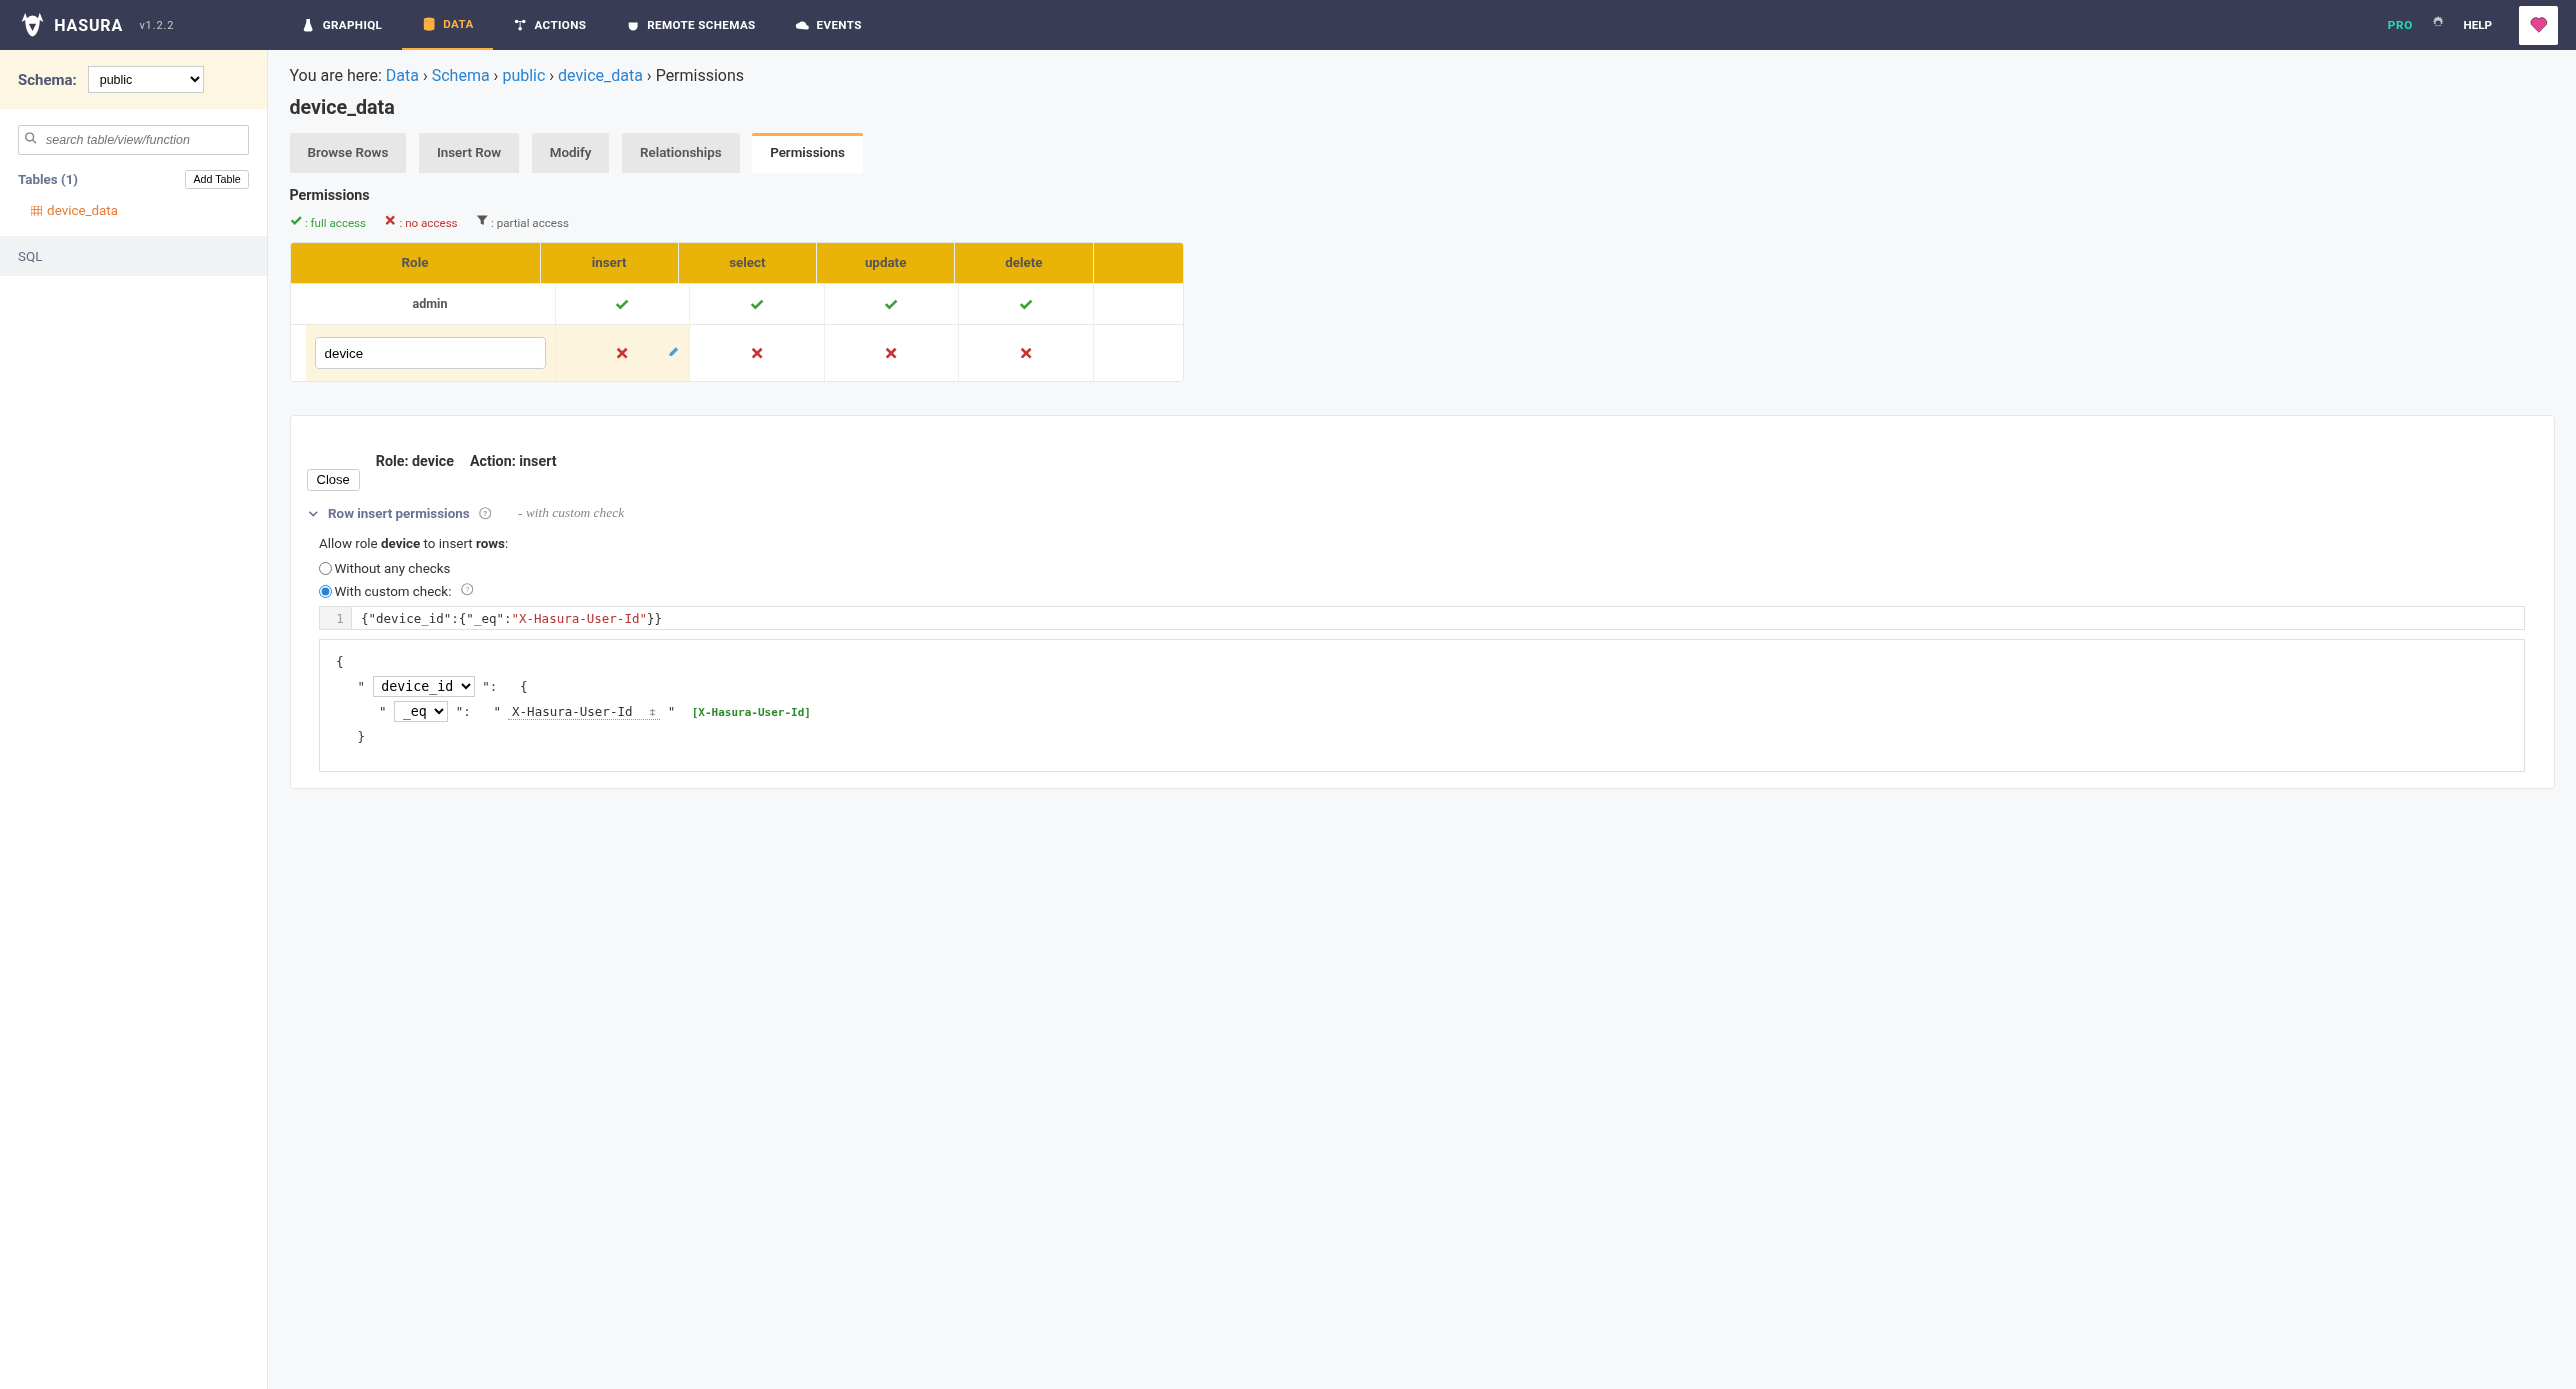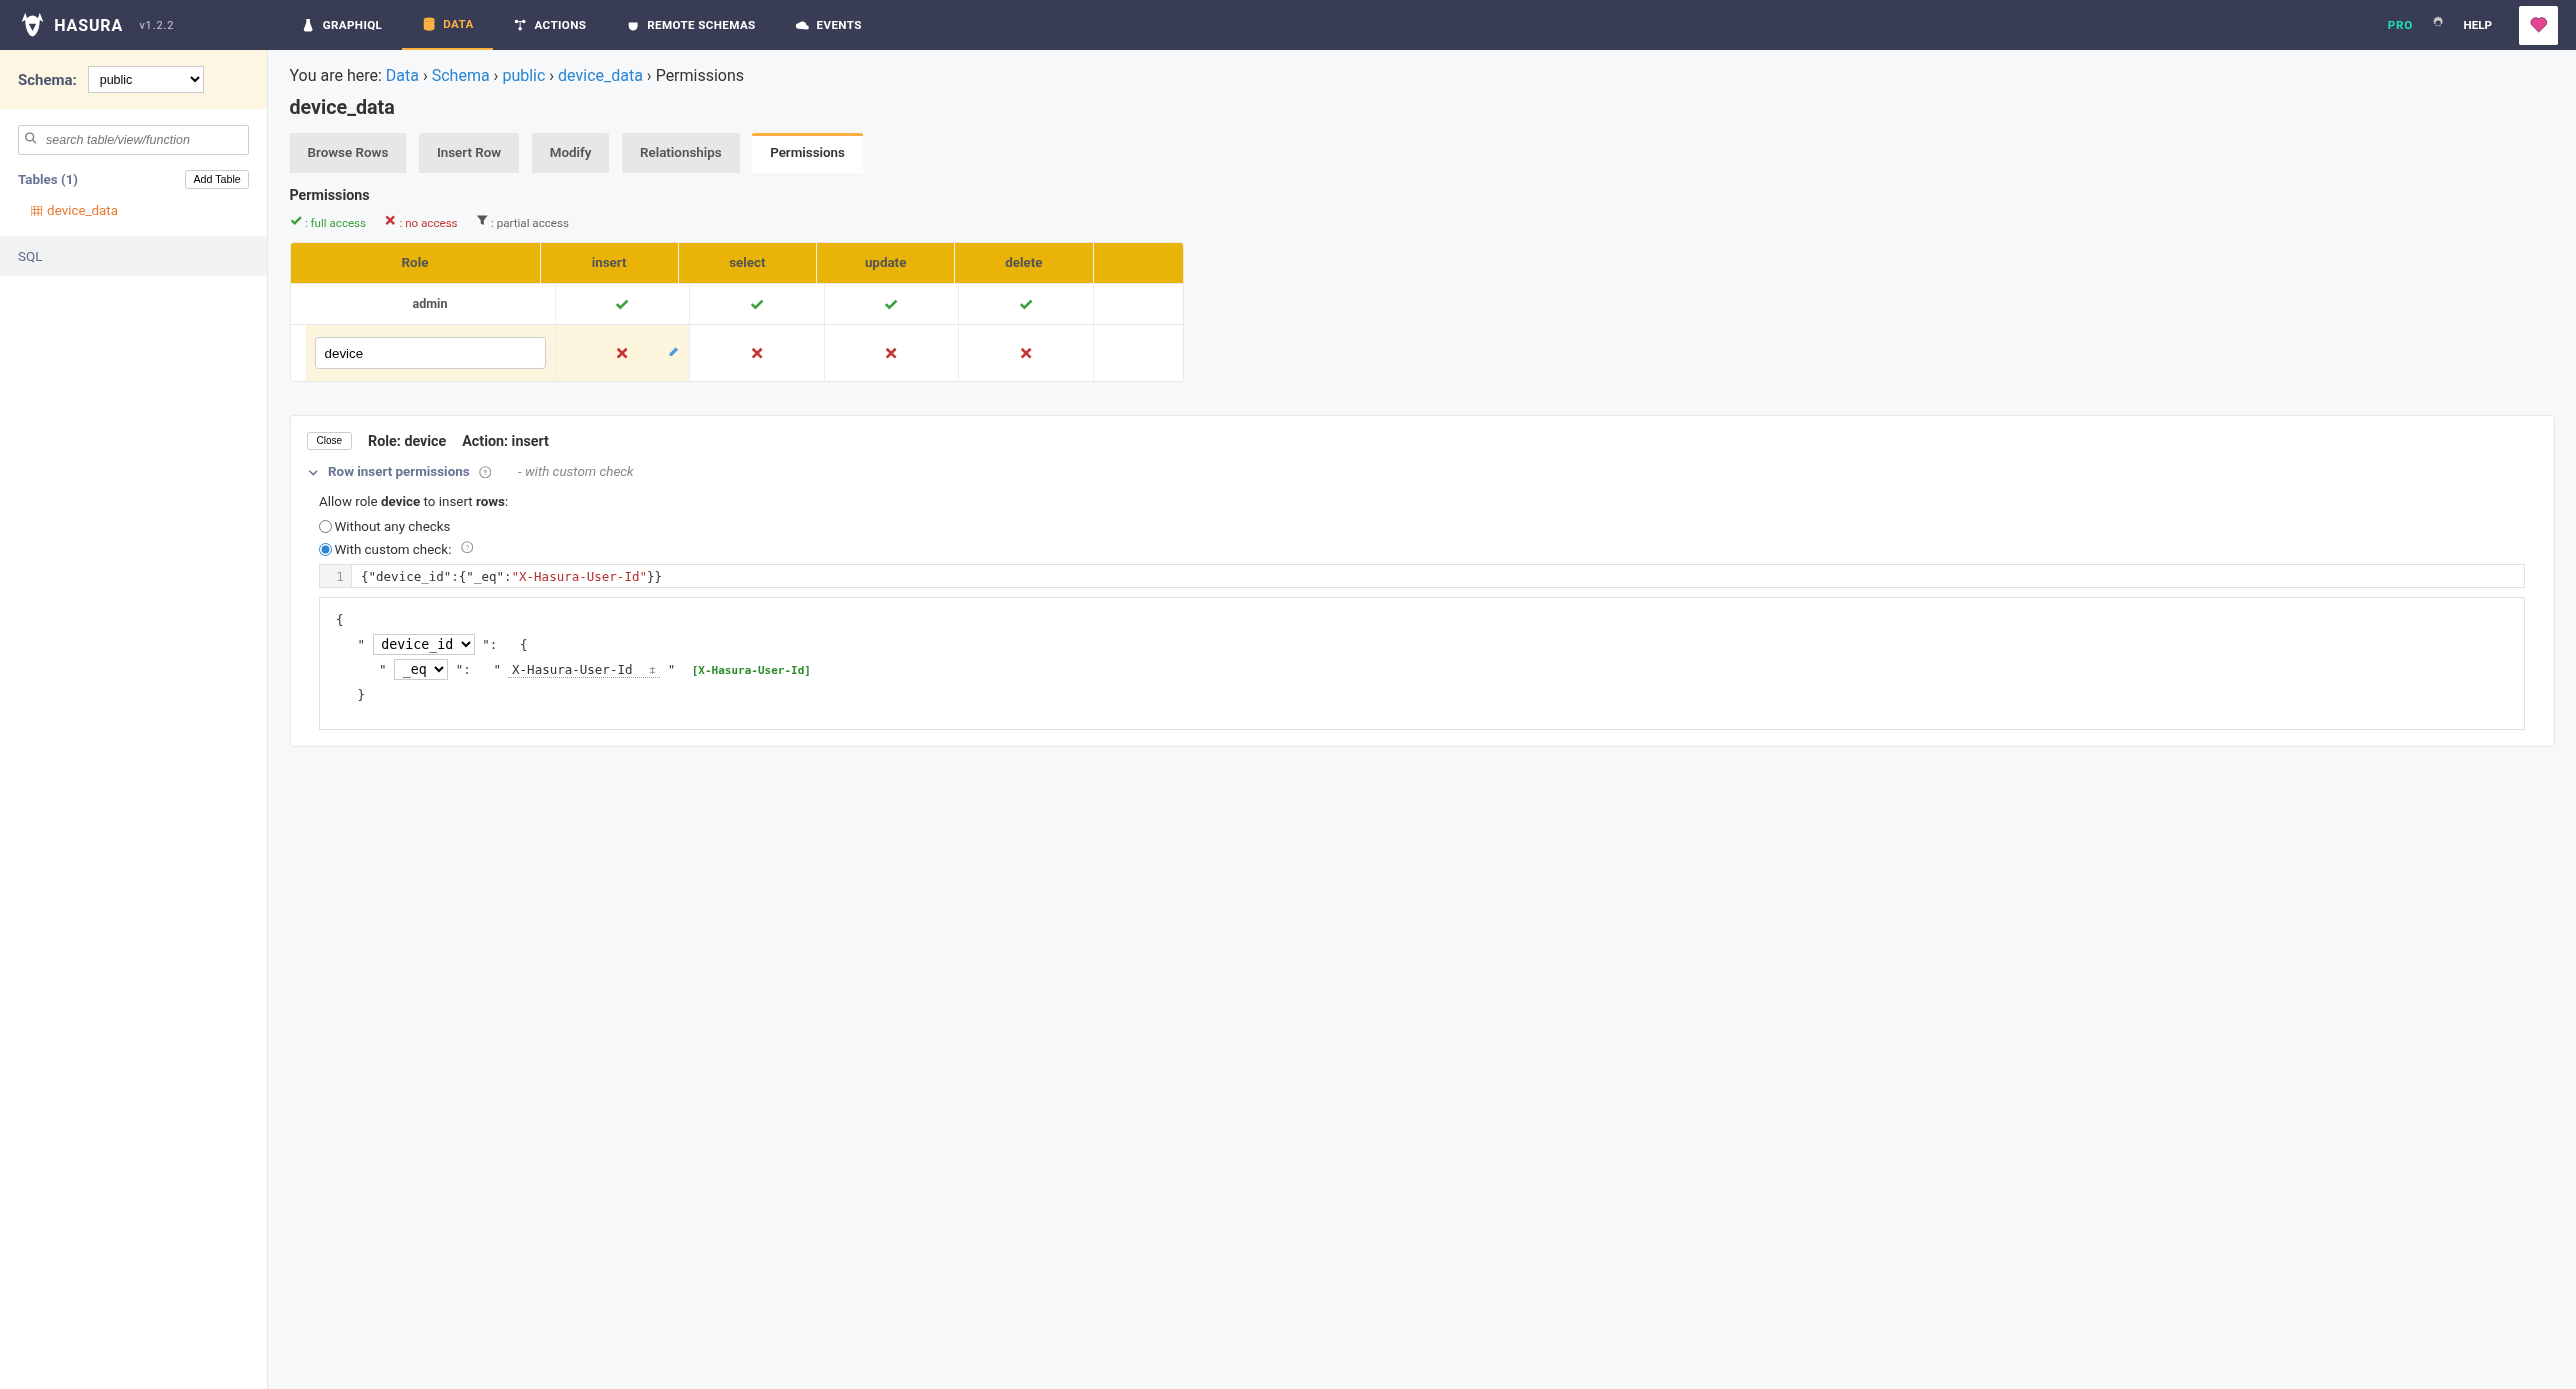--- a/index.html
+++ b/index.html
@@ -63,24 +63,24 @@
 .c-act { flex: 1; }
 .c-extra { width: 89px; }
 .row.editing { }
 .row.editing .cell.highlight { background: #fdf4dd; }
 .role-input { width: 100%; padding: 7.2px 9px; border: 0.9px solid #ccc; border-radius: 3.6px; font-size: 13.4px; }
 .edit-icon { color: #4c9de0; cursor: pointer; margin-left: 7.2px; }
 
 
 .panel { border: 0.9px solid #e7e7e7; border-radius: 3.6px; margin: 18px 21.5px 0; background: #fff; padding: 16px; }
 .panel-hdr { display: flex; align-items: center; gap: 16px; margin-bottom: 14.3px; }
-.close-btn { border: 0.9px solid #ccc; background: #fff; padding: 2.7px 9px; font-size: 10px; cursor: pointer; border-radius: 2.7px; }
+.close-btn { border: 0.9px solid #ccc; background: #fff; padding: 2.7px 9px; font-size: 13px; cursor: pointer; border-radius: 2.7px; margin-top: 37px; }
 .panel-hdr b { font-size: 14.3px; }
 .collapse-row { display: flex; align-items: center; gap: 9px; font-weight: bold; color: #687492; font-size: 13.4px; margin-bottom: 14.3px; }
-.collapse-row .note { font-style: italic; font-weight: normal; color: #888; margin-left: 18px; }
+.collapse-row .note { font-style: italic; font-weight: normal; color: #888; margin-left: 18px; font-family: Liberation Serif, serif; }
 .allow-text { margin-left: 12.5px; font-size: 13.4px; margin-bottom: 10.7px; }
 .radio-row { margin-left: 12.5px; display: flex; align-items: center; gap: 2px; margin-bottom: 7.2px; font-size: 13.4px; }
 .radio-row input { width: 13.4px; height: 13.4px; accent-color: #2a84d2; }
 .help-circle { color: #888; margin-left: 7.2px; }
 
 .code-box { margin: 7.2px 12.5px 0; border: 0.9px solid #e0e0e0; }
 .code-line { display: flex; font-family: ui-monospace, Menlo, monospace; font-size: 12.5px; }
 .gutter { width: 32px; background: #f3f3f3; color: #999; text-align: right; padding: 3.6px 7.2px; border-right: 0.9px solid #e0e0e0; }
 .code { padding: 3.6px 9px; flex: 1; }
 .code .k { color: #333; }

